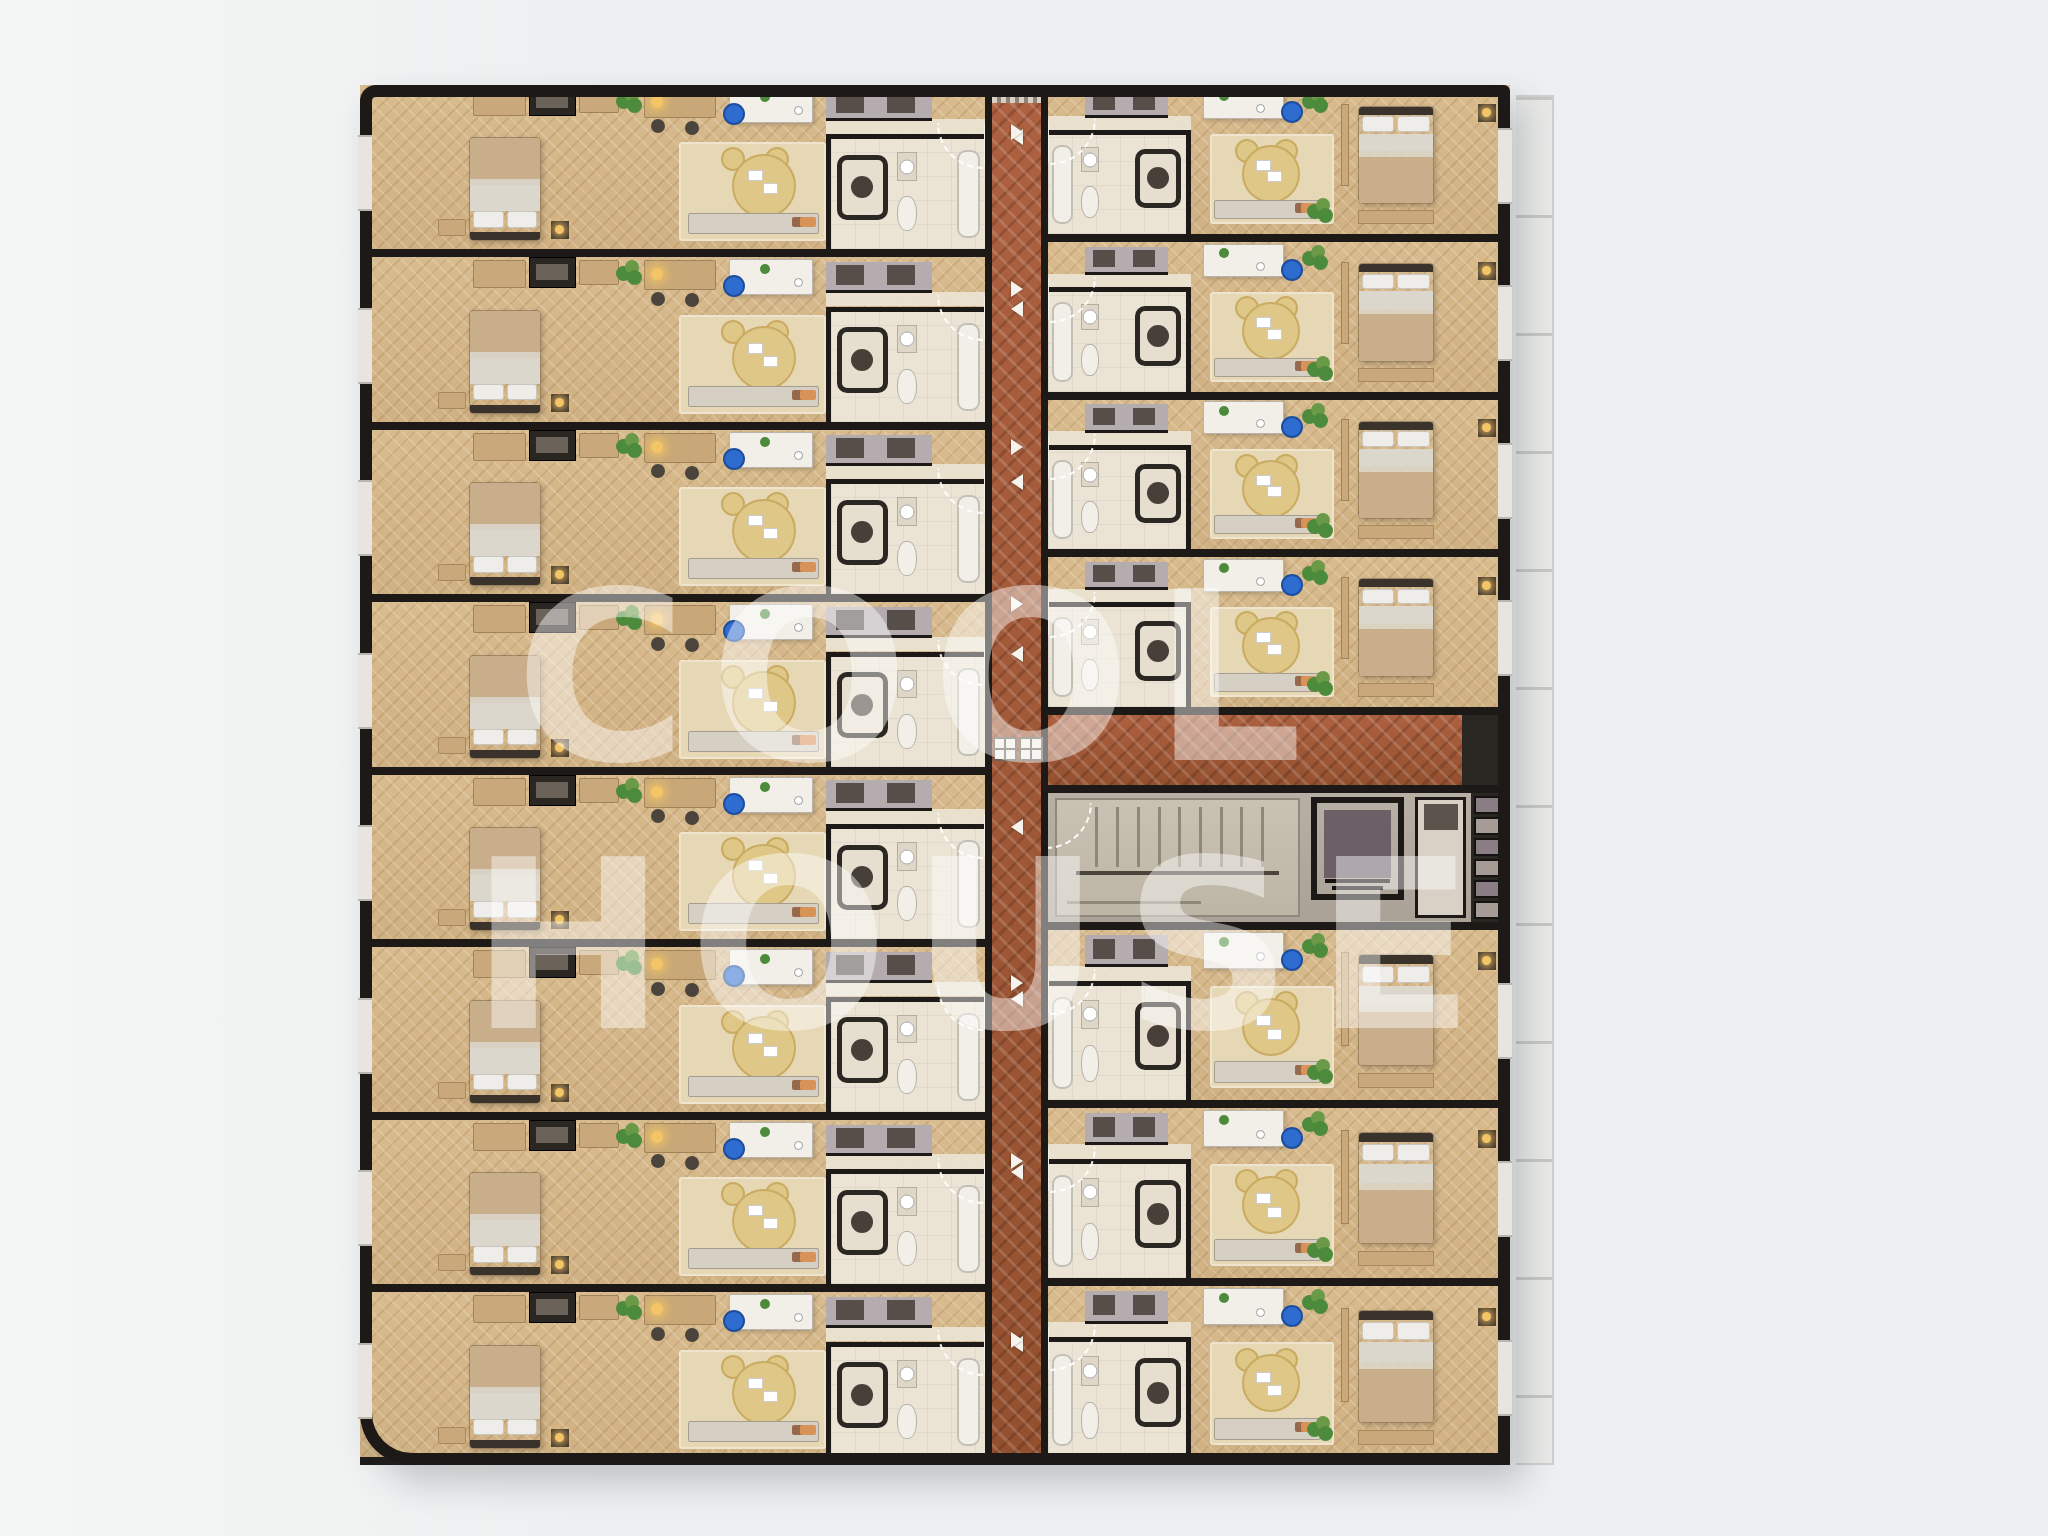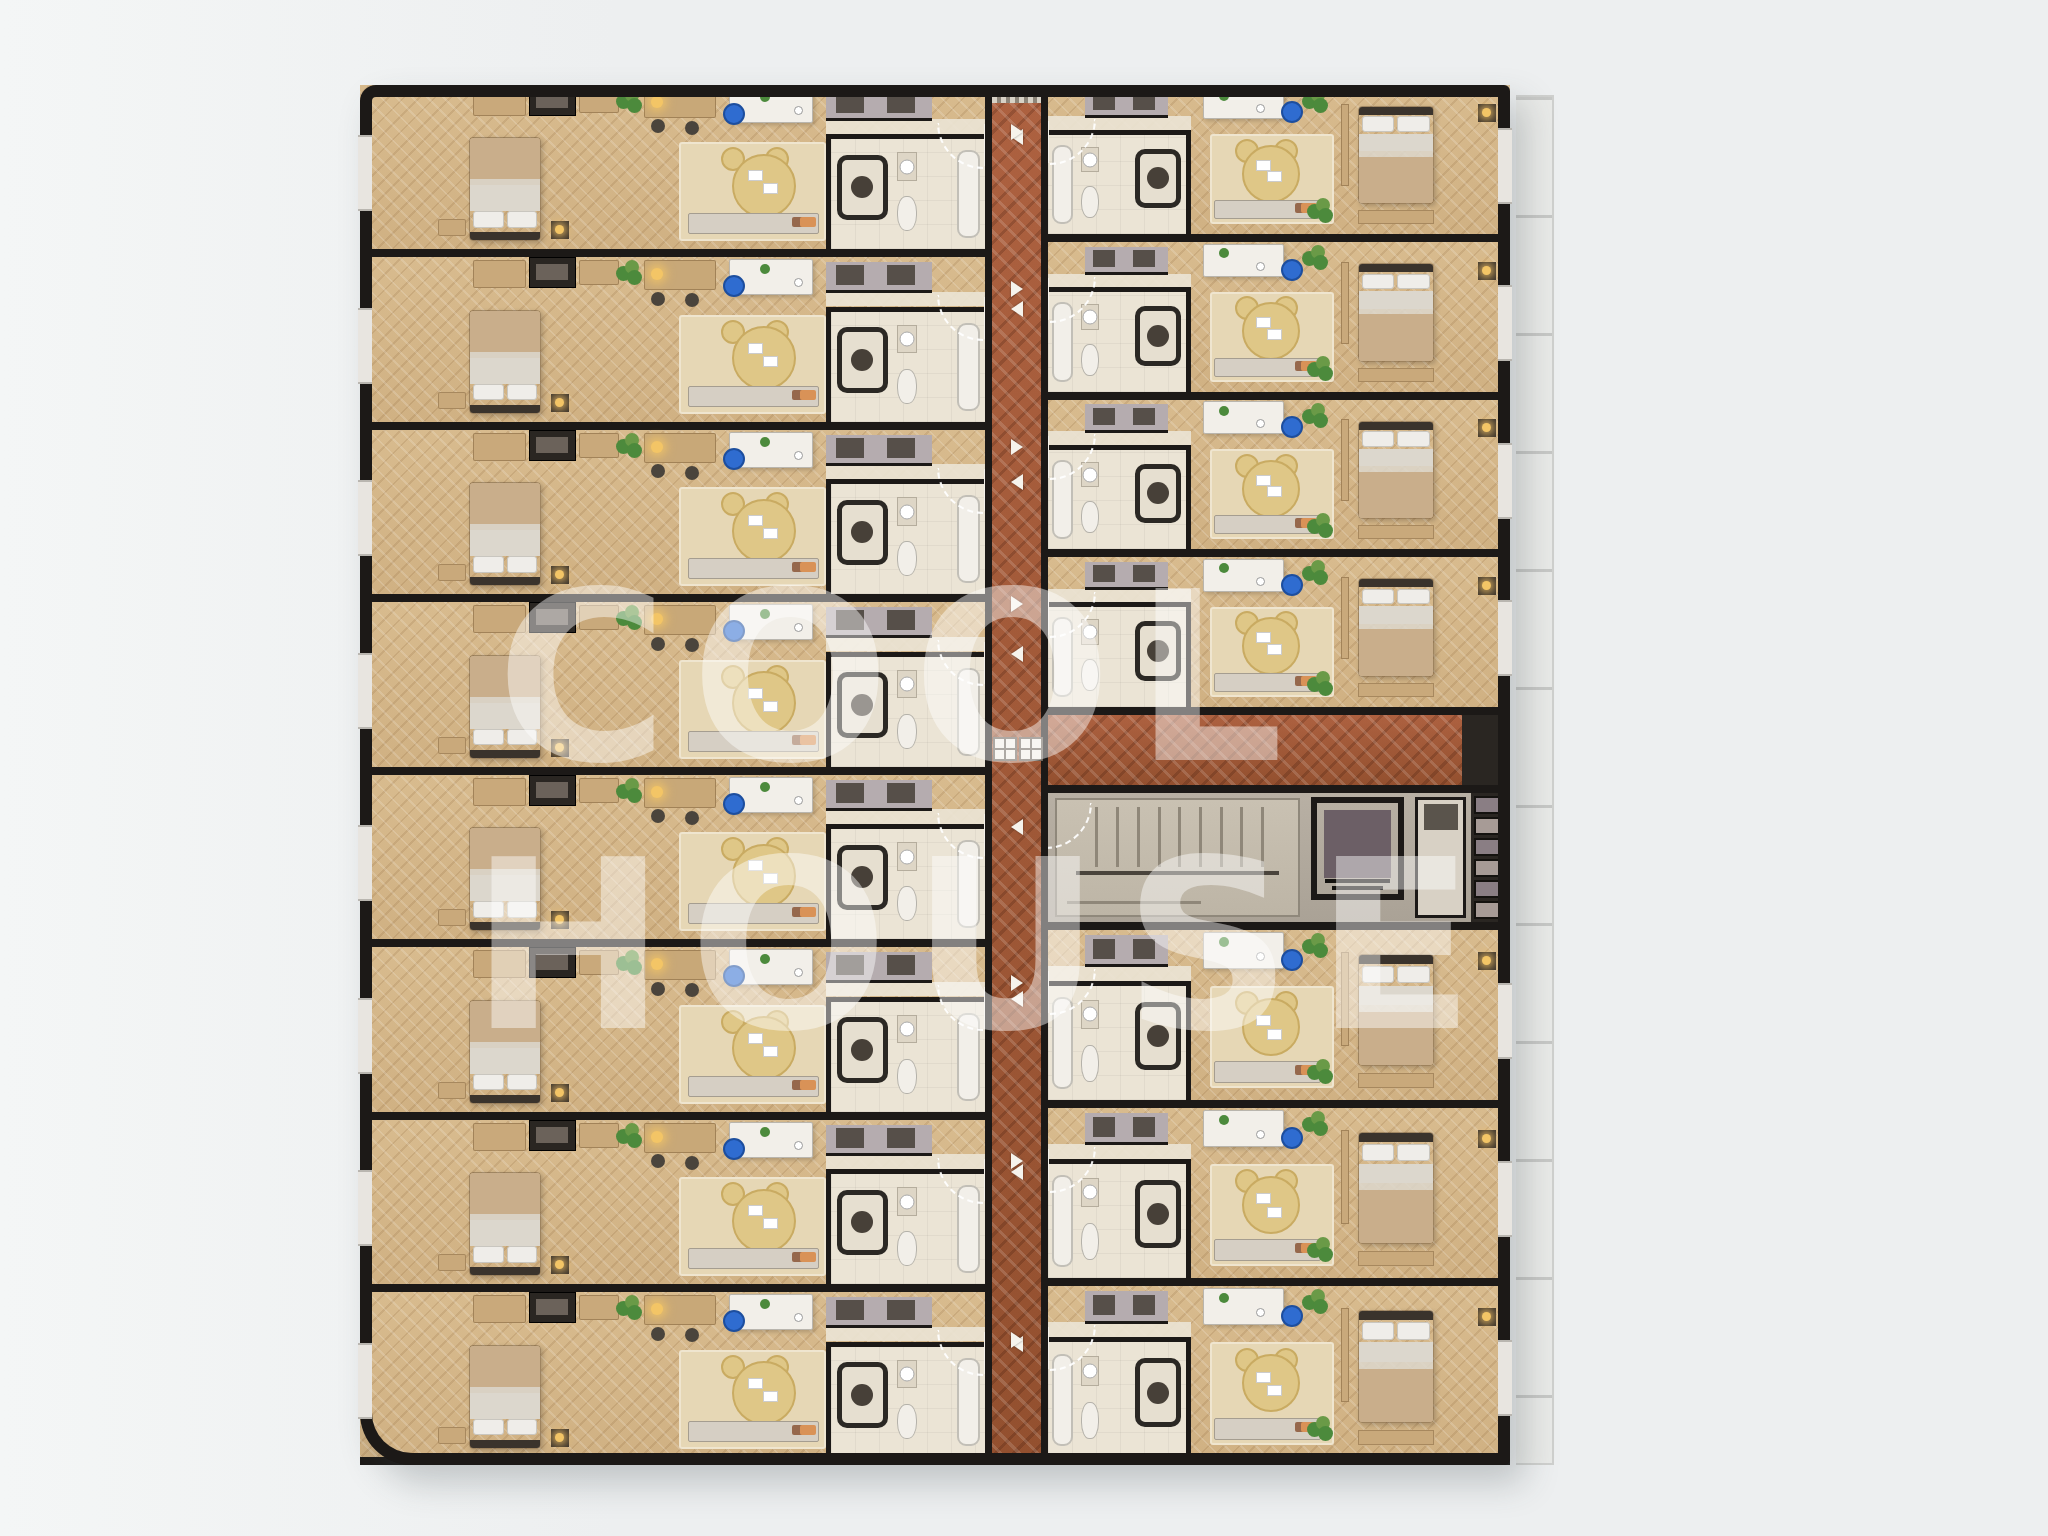--- a/index.html
+++ b/index.html
@@ -227,21 +227,21 @@
   .shelves{left:91.5%;top:0;width:8.5%;height:100%;background:var(--duct,#2a2622);}
   .shelf-cell{left:8%;width:84%;border:2px solid #14120f;}
   .shelf-a{background:var(--shelf-a,#8a7e84);}
   .shelf-b{background:var(--shelf-b,#a79b96);}
   .core .arc{left:-2px;top:8%;transform:scaleX(-1);}
 
   
   .watermark{position:absolute;left:470px;top:545px;z-index:60;pointer-events:none;
     font-weight:700;font-size:235px;line-height:1.14;letter-spacing:22px;
     color:var(--watermark,rgba(255,255,255,0.45));font-family:"DejaVu Sans",sans-serif;}
-  .wm-l1{margin-left:26px;}
+  .wm-l1{margin-left:45px;}
 </style>
 </head>
 <body>
 
 <div class="stage">
   <div class="plan" id="plan">
 
     <div class="terrace" id="terrace" style="left: 1516px; top: 95px; width: 36px; height: 1366px;"></div>
     <div class="corridor-v" id="corridorV" style="left: 985px; top: 85px; width: 63px; height: 1380px;"></div>
     <div class="corridor-branch" id="corridorB" style="left: 1048px; top: 715px; width: 414px; height: 70px;"></div>

